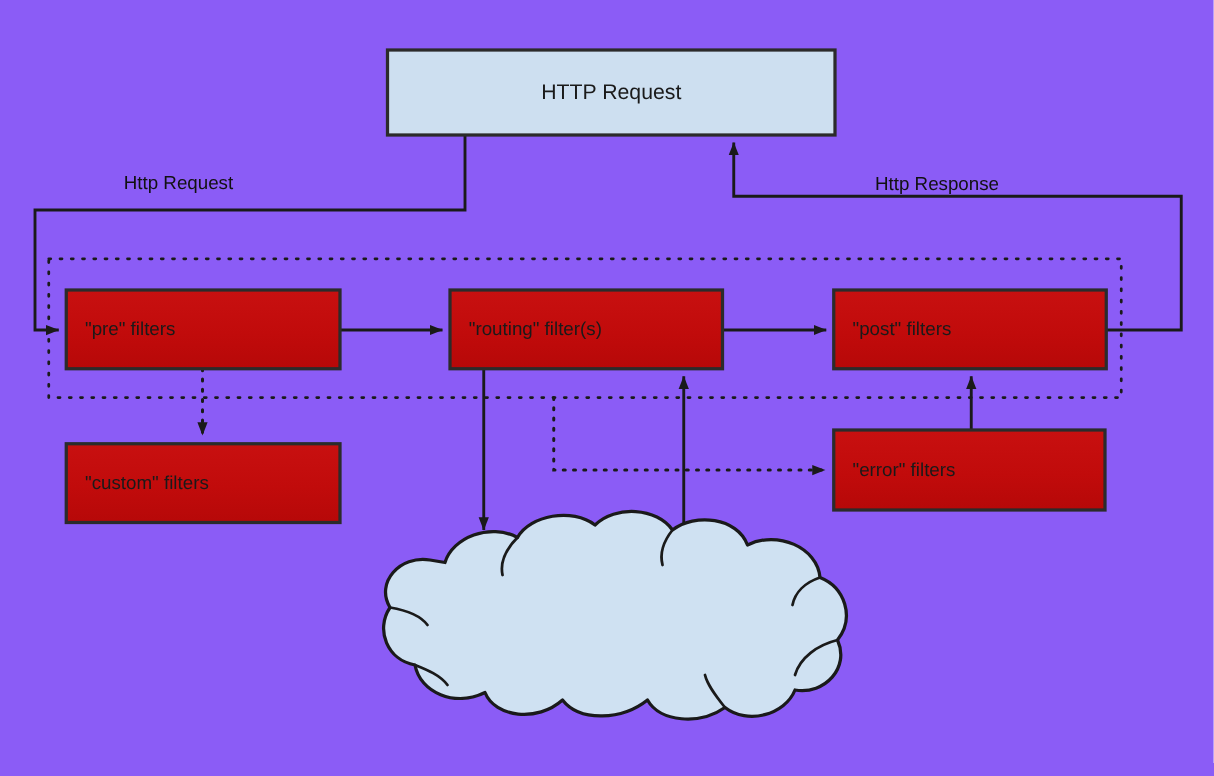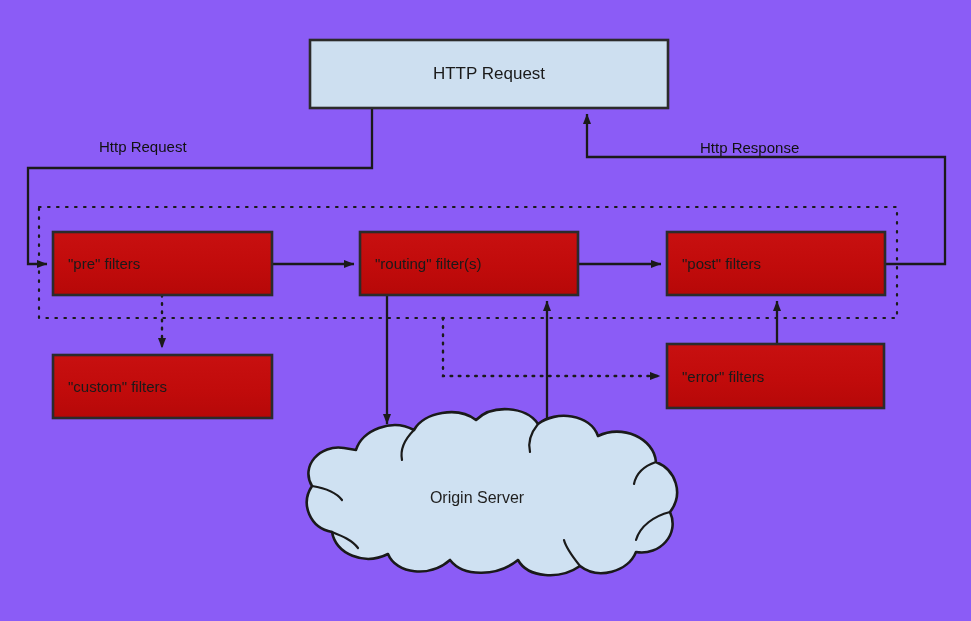--- a/index.html
+++ b/index.html
@@ -131,19 +131,18 @@
   <div class="node-label box-label" style="left:68px; top:256px;">"pre" filters</div>
 
   <div class="node-label box-label" style="left:375px; top:256px;">"routing" filter(s)</div>
 
   <div class="node-label box-label" style="left:682px; top:256px;">"post" filters</div>
 
   <div class="node-label box-label" style="left:68px; top:379px;">"custom" filters</div>
 
   <div class="node-label box-label" style="left:682px; top:369px;">"error" filters</div>
 
-  <div class="node-label cloud-label" style="left:377px; top:489px; width:200px; text-align:center;">Origin Server</div>
 
   <div class="node-label edge-label" style="left:99px; top:138px;">Http Request</div>
 
   <div class="node-label edge-label" style="left:700px; top:139px;">Http Response</div>
 
 </div>
 
 </body></html>

